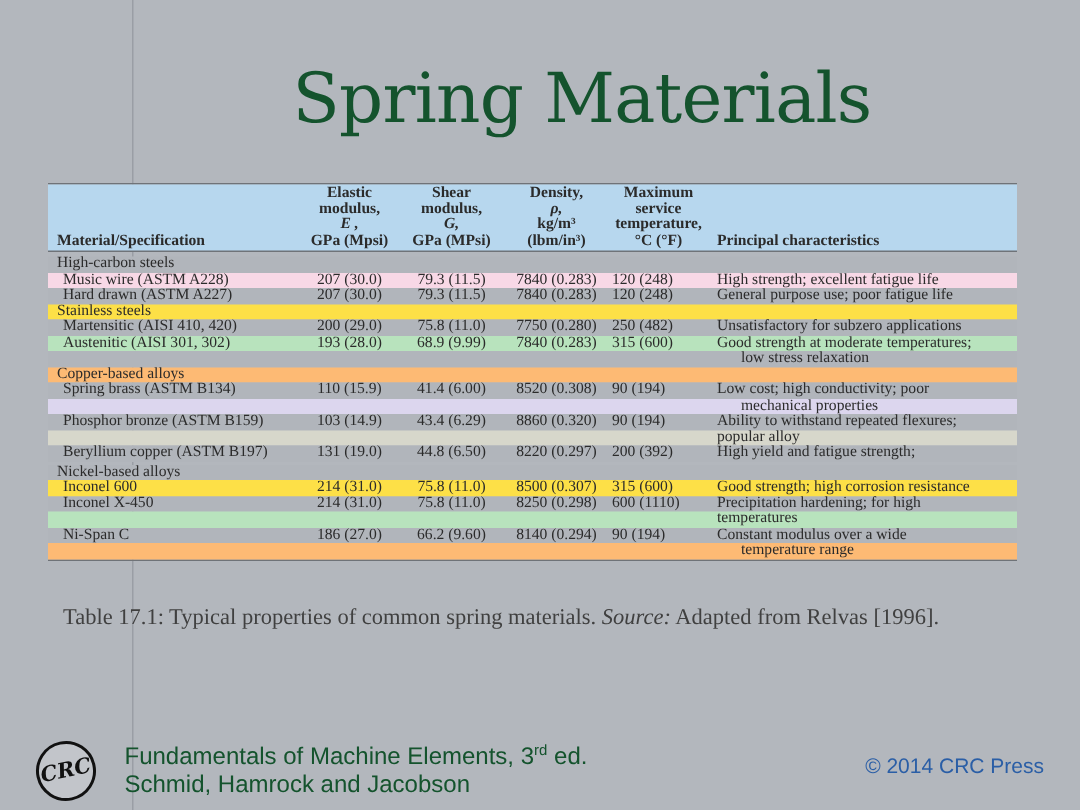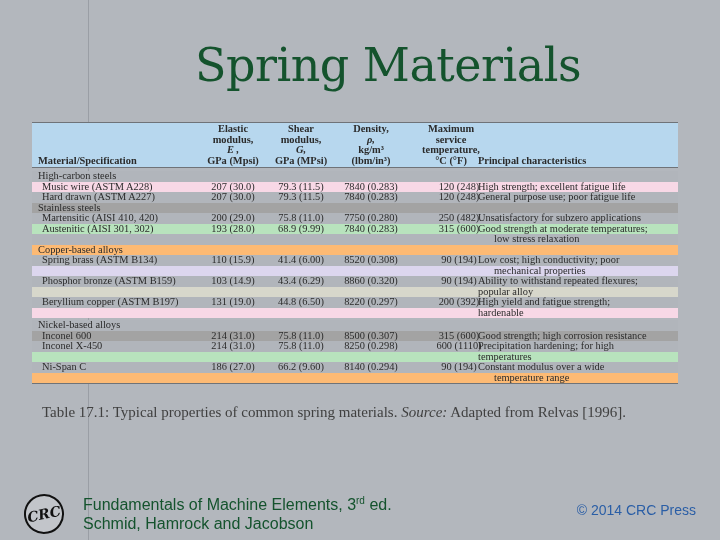--- a/index.html
+++ b/index.html
@@ -24,26 +24,26 @@
   }
   .th { position:absolute; bottom:1px; text-align:center; line-height:10.5px; }
   .th.mat { left:6px; text-align:left; }
   .row { position:relative; height:10.5px; white-space:nowrap; }
   .c { position:absolute; top:0; }
   .c0 { left:10px; }
   .c0.cat { left:6px; font-weight:normal; }
   .c1 { left:168px; width:66px; text-align:center; }
   .c2 { left:236px; width:66px; text-align:center; }
   .c3 { left:304px; width:70px; text-align:center; }
-  .c4 { left:396px; width:62px; text-align:center; }
+  .c4 { left:376px; width:62px; }
   .c5 { left:446px; }
   .c5.ind { left:462px; }
   .bg-gray { background:#b1b5bb; }
   .bg-pink { background:#f8d8e6; }
-  .bg-yellow { background:#a3a3a3; }
+  .bg-yellow { background:#fde047; }
   .bg-green { background:#b8e3bd; }
   .bg-peach { background:#fdba74; }
   .bg-lav { background:#dcd6ee; }
   .bg-khaki { background:#d7d7cb; }
   .caption {
     position:absolute; left:42px; top:402px; width:650px; font-size:15px; line-height:20px; color:#404040;
   }
   .footer-logo {
     position:absolute; left:24px; top:494px; width:36px; height:36px; border:2px solid #111; border-radius:50%;
     background:#c2c5ca; font-family:"DejaVu Serif", serif; font-style:italic; font-weight:bold; font-size:14px;
@@ -79,21 +79,21 @@
         <div>modulus,</div>
         <div style="font-style:italic">G,</div>
         <div>GPa (MPsi)</div>
     </div>
     <div class="th" style="left:304px;width:70px;">
       <div>Density,</div>
         <div style="font-style:italic">ρ,</div>
         <div>kg/m³</div>
         <div>(lbm/in³)</div>
     </div>
-    <div class="th" style="left:388px;width:62px;">
+    <div class="th" style="left:376px;width:62px;">
       <div>Maximum</div>
         <div>service</div>
         <div>temperature,</div>
         <div>°C (°F)</div>
     </div>
     <div class="th" style="left:446px;">Principal characteristics</div>
   </div>
 
   <div class="row bg-gray" style="margin-top:3px;">
       <span class="c c0 cat">High-carbon steels</span>
@@ -165,23 +165,20 @@
       <span class="c c5">popular alloy</span>
     </div>
   <div class="row bg-gray">
     <span class="c c0">Beryllium copper (ASTM B197)</span>
       <span class="c c1">131 (19.0)</span>
       <span class="c c2">44.8 (6.50)</span>
       <span class="c c3">8220 (0.297)</span>
       <span class="c c4">200 (392)</span>
       <span class="c c5">High yield and fatigue strength;</span>
   </div>
-  <div class="row bg-pink">
-      <span class="c c5">hardenable</span>
-    </div>
 
   <div class="row bg-gray" style="margin-top:2px;">
       <span class="c c0 cat">Nickel-based alloys</span>
     </div>
   <div class="row bg-yellow">
     <span class="c c0">Inconel 600</span>
       <span class="c c1">214 (31.0)</span>
       <span class="c c2">75.8 (11.0)</span>
       <span class="c c3">8500 (0.307)</span>
       <span class="c c4">315 (600)</span>

